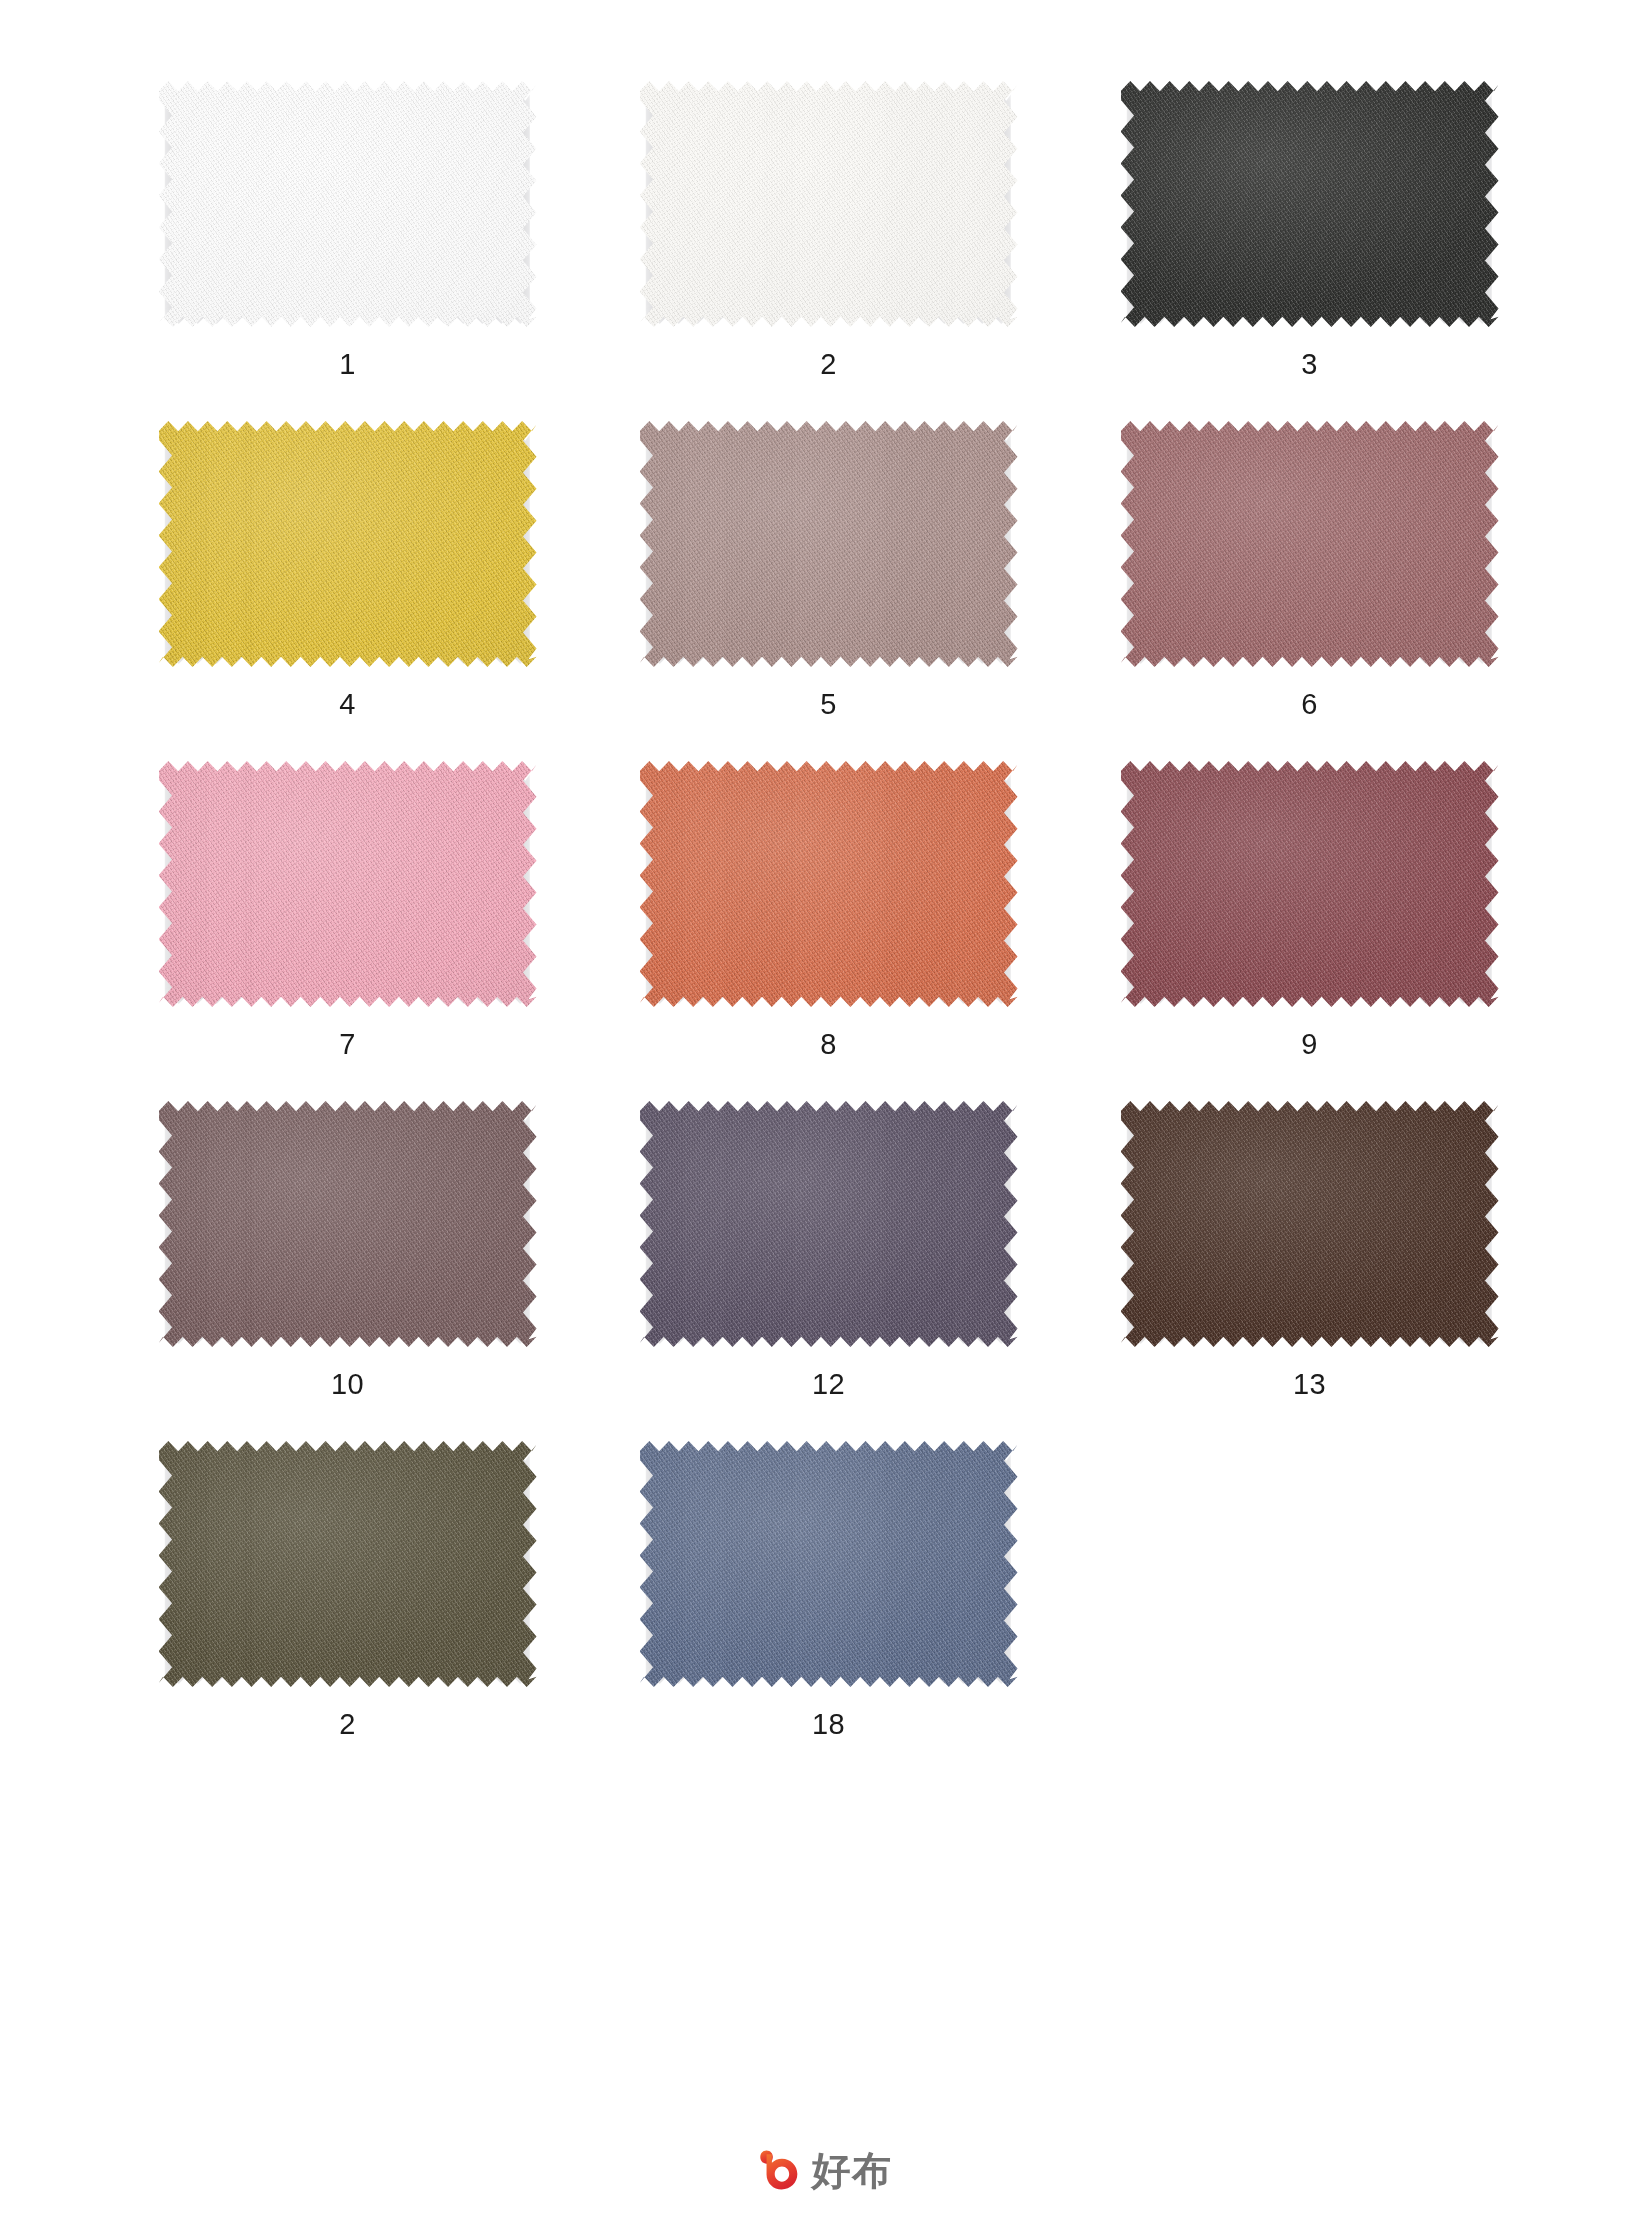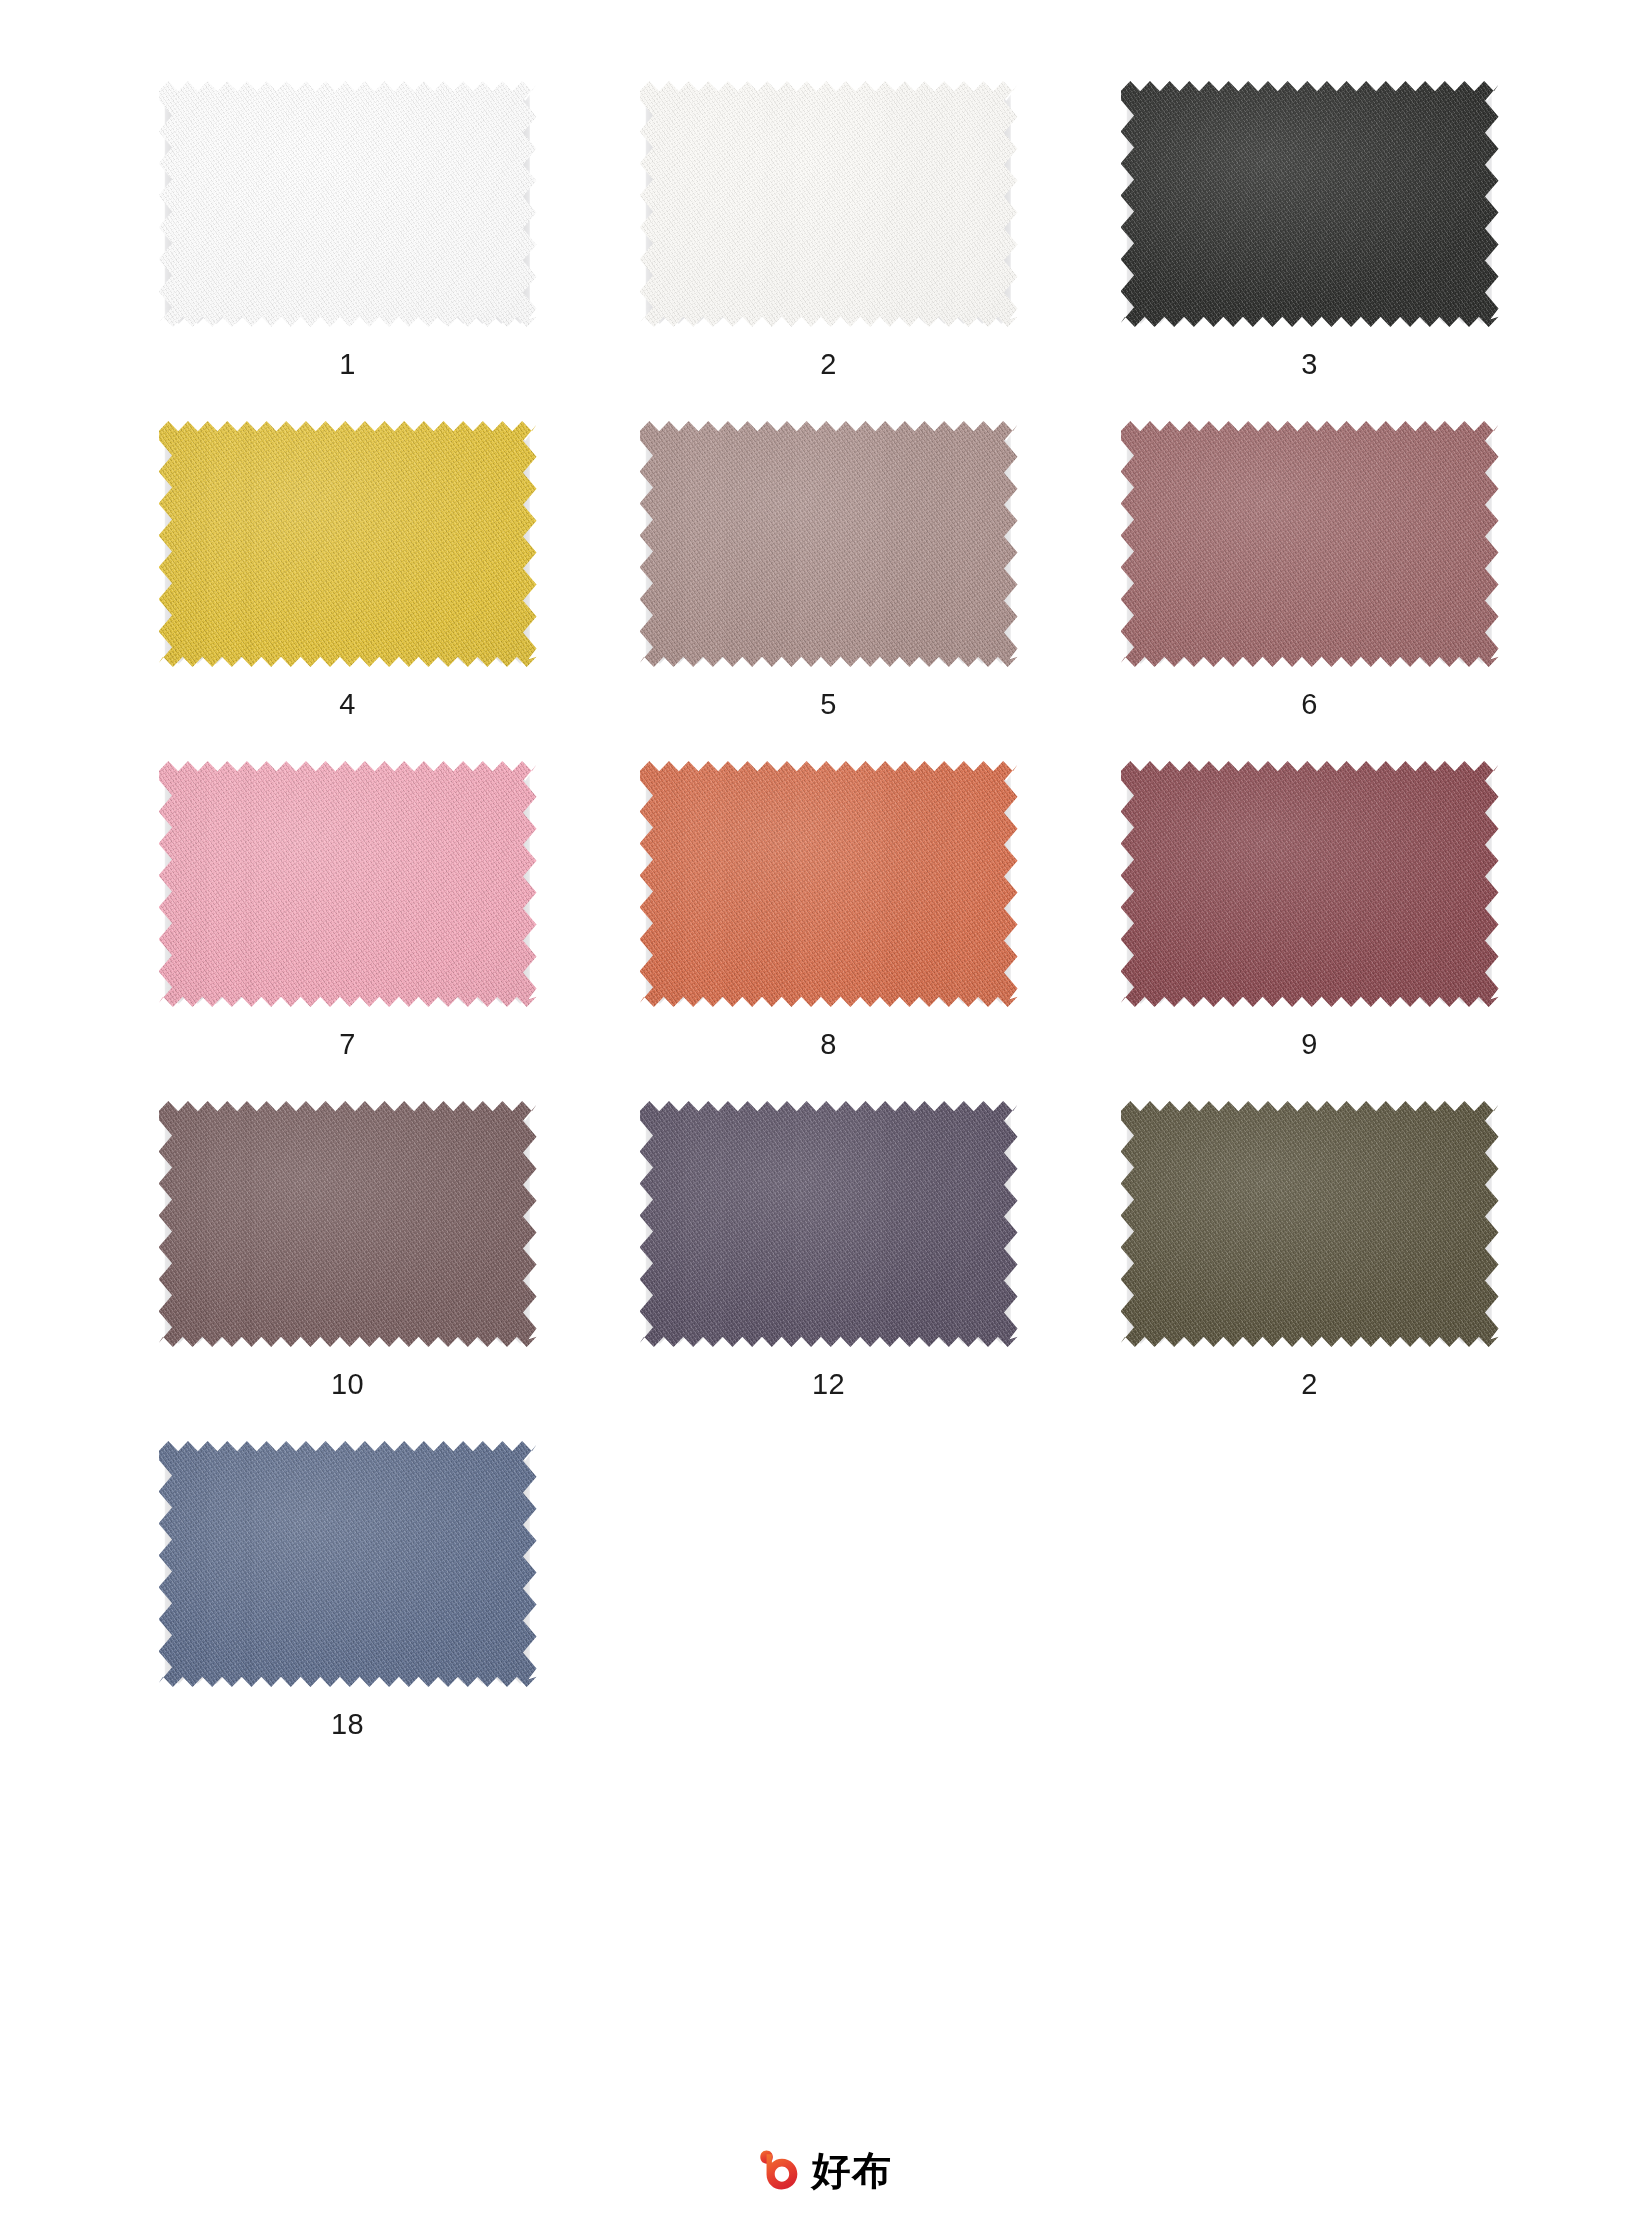--- a/index.html
+++ b/index.html
@@ -209,21 +209,21 @@
   }
   .logo {
     display: flex;
     align-items: center;
     gap: 8.8px;
   }
   .logo-mark { display: block; }
   .logo-text {
     font-size: 39px;
     font-weight: 700;
-    color: #000000;
+    color: #737373;
     line-height: 1;
     letter-spacing: 1.3px;
     font-family: "DejaVu Sans", sans-serif;
   }
 </style>
 </head>
 <body>
 
 <div class="page">
 
@@ -330,20 +330,30 @@
       </div>
       <div class="swatch-cell">
         <div class="swatch-wrap">
           <div class="swatch-shadow"></div>
           <div class="swatch" style="background: rgb(94, 85, 105);">
             <div class="weave"></div>
             <div class="sheen"></div>
           </div>
         </div>
         <div class="swatch-label">12</div>
+      </div>
+      <div class="swatch-cell">
+        <div class="swatch-wrap">
+          <div class="swatch-shadow"></div>
+          <div class="swatch" style="background: rgb(76, 51, 40);">
+            <div class="weave"></div>
+            <div class="sheen"></div>
+          </div>
+        </div>
+        <div class="swatch-label">13</div>
       </div>
       <div class="swatch-cell">
         <div class="swatch-wrap">
           <div class="swatch-shadow"></div>
           <div class="swatch" style="background: rgb(92, 86, 64);">
             <div class="weave"></div>
             <div class="sheen"></div>
           </div>
         </div>
         <div class="swatch-label">2</div>

